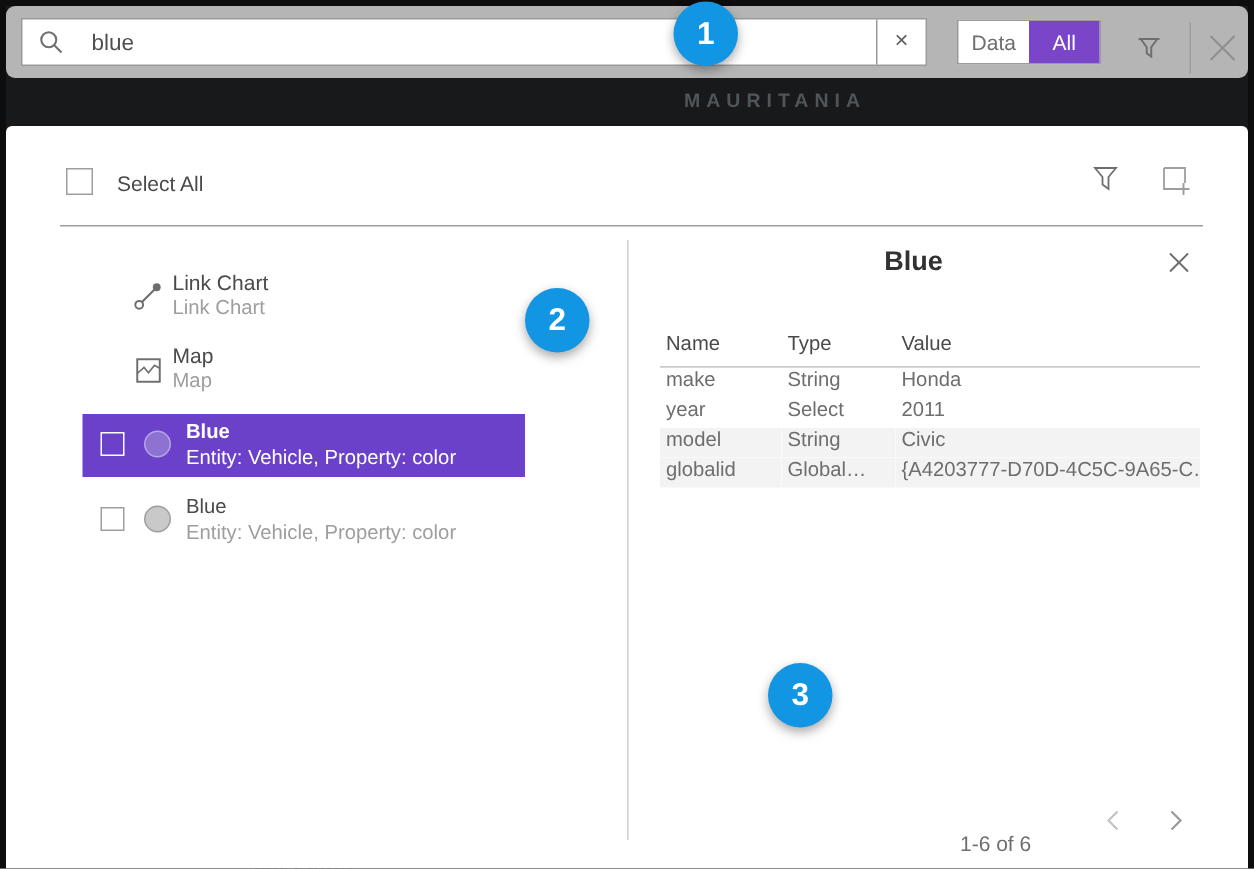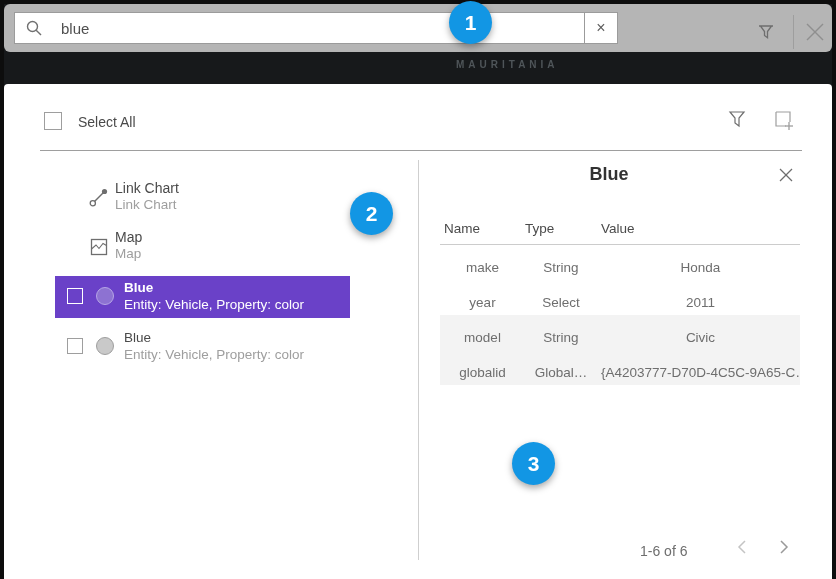--- a/index.html
+++ b/index.html
@@ -1,21 +1,21 @@
 <!DOCTYPE html>
 <html><head>
 <meta charset="utf-8">
 <style>
   * { margin:0; padding:0; box-sizing:border-box; }
   body { width:836px; height:579px; font-family:"Liberation Sans", sans-serif; background:#0d0d0d; }
   #stage { position:relative; width:836px; height:579px; background:#0d0d0d; overflow:hidden; }
 
   
   .map-bg { position:absolute; left:4px; top:4px; width:828px; height:571px; background:#17191b; }
-  .map-label { position:absolute; color:#4f5559; font-size:10px; font-weight:bold; letter-spacing:4px; }
+  .map-label { position:absolute; color:#4f5559; font-size:13px; font-weight:bold; letter-spacing:4px; }
   .map-label.m1 { left:452px; top:55px; }
   .map-label.m2 { left:160px; top:566px; color:#2e3235; letter-spacing:1px; }
 
   
   .topbar { position:absolute; left:4px; top:4px; width:828px; height:48px; background:#b5b5b5; border-radius:6px; }
   .searchbox { position:absolute; left:10px; top:8px; width:604px; height:32px; background:#fff; border:1px solid #9b9b9b; display:flex; align-items:center; }
   .searchbox input { flex:1; border:none; outline:none; font-family:"Liberation Sans",sans-serif; font-size:15px; color:#4f4f4f; padding-left:8px; background:transparent; }
   .search-glyph { width:38px; display:flex; justify-content:center; align-items:center; }
   .clear-btn { width:33px; height:100%; border-left:1px solid #9b9b9b; display:flex; align-items:center; justify-content:center; color:#5f5f5f; font-size:16px; cursor:pointer; }
   .toggle { position:absolute; left:634px; top:9px; width:96px; height:30px; background:#fff; border:1px solid #9b9b9b; display:flex; }
@@ -52,26 +52,26 @@
   .plain-row .t { position:absolute; left:69px; top:3px; font-size:13.5px; color:#4a4a4a; }
   .plain-row .s { position:absolute; left:69px; top:20px; font-size:13.5px; color:#9e9e9e; }
 
   .v-divider { position:absolute; left:414px; top:76px; width:1px; height:400px; background:#cfcfcf; }
 
   
   .detail-title { position:absolute; left:414px; top:80px; width:382px; text-align:center; font-size:18px; font-weight:600; color:#323232; }
   .detail-close { position:absolute; left:773px; top:82px; width:18px; height:18px; cursor:pointer; }
   table.attrs { position:absolute; left:436px; top:132px; width:360px; border-collapse:collapse; table-layout:fixed; }
   table.attrs th { text-align:left; font-weight:normal; font-size:13.5px; color:#4a4a4a; padding:5px 0 8px 4px; border-bottom:1px solid #cccccc; }
-  table.attrs td { font-size:13.5px; color:#6e6e6e; padding:15px 0 5px 4px; height:16px; overflow:hidden; white-space:nowrap;text-align:center; }
+  table.attrs td { font-size:13.5px; color:#6e6e6e; padding:0 0 5px 4px; height:16px; overflow:hidden; white-space:nowrap; }
   table.attrs tr.alt td { background:#f3f3f3; }
   col.c-name { width:81px; } col.c-type { width:76px; } col.c-value { width:203px; }
 
   .pagination { position:absolute; left:600px; top:452px; width:200px; height:24px; }
-  .page-label { position:absolute; left:36px; top:7px; font-size:14px; color:#6e6e6e; }
+  .page-label { position:absolute; left:36px; top:18px; font-size:14px; color:#6e6e6e; }
   .pg-prev { position:absolute; left:130px; top:2px; width:18px; height:18px; cursor:pointer; }
   .pg-next { position:absolute; left:170px; top:2px; width:18px; height:18px; cursor:pointer; }
 
   
   .callout { position:absolute; width:43px; height:43px; border-radius:50%; background:#1296e4;
              color:#fff; font-size:21px; font-weight:bold; display:flex; align-items:center; justify-content:center;
              box-shadow:0 3px 7px rgba(0,0,0,0.35); }
   .callout.c1 { left:449px; top:1px; }
   .callout.c2 { left:350px; top:192px; }
   .callout.c3 { left:512px; top:442px; }
@@ -89,20 +89,24 @@
   <div class="topbar">
     <div class="searchbox">
       <span class="search-glyph">
         <svg width="18" height="18" viewBox="0 0 18 18">
             <circle cx="7.5" cy="7.5" r="5" fill="none" stroke="#707070" stroke-width="1.4"></circle>
             <line x1="11.2" y1="11.2" x2="16" y2="16" stroke="#707070" stroke-width="1.4"></line>
           </svg>
       </span>
       <input type="text" value="blue" style="">
       <span class="clear-btn">×</span>
+    </div>
+    <div class="toggle">
+      <span class="opt">Data</span>
+      <span class="opt sel">All</span>
     </div>
     <span class="bar-filter">
       <svg width="22" height="22" viewBox="0 0 22 22" fill="none" stroke="#6e6e6e" stroke-width="1.3">
           <path d="M4 5 h14 M5.5 5 l4 5.5 v4 l3 2.2 v-6.2 l4-5.5"></path>
         </svg>
     </span>
     <span class="bar-divider"></span>
     <span class="bar-close">
       <svg width="24" height="24" viewBox="0 0 24 24">
           <line x1="4" y1="4" x2="20" y2="20" stroke="#8f8f8f" stroke-width="1.4"></line>

